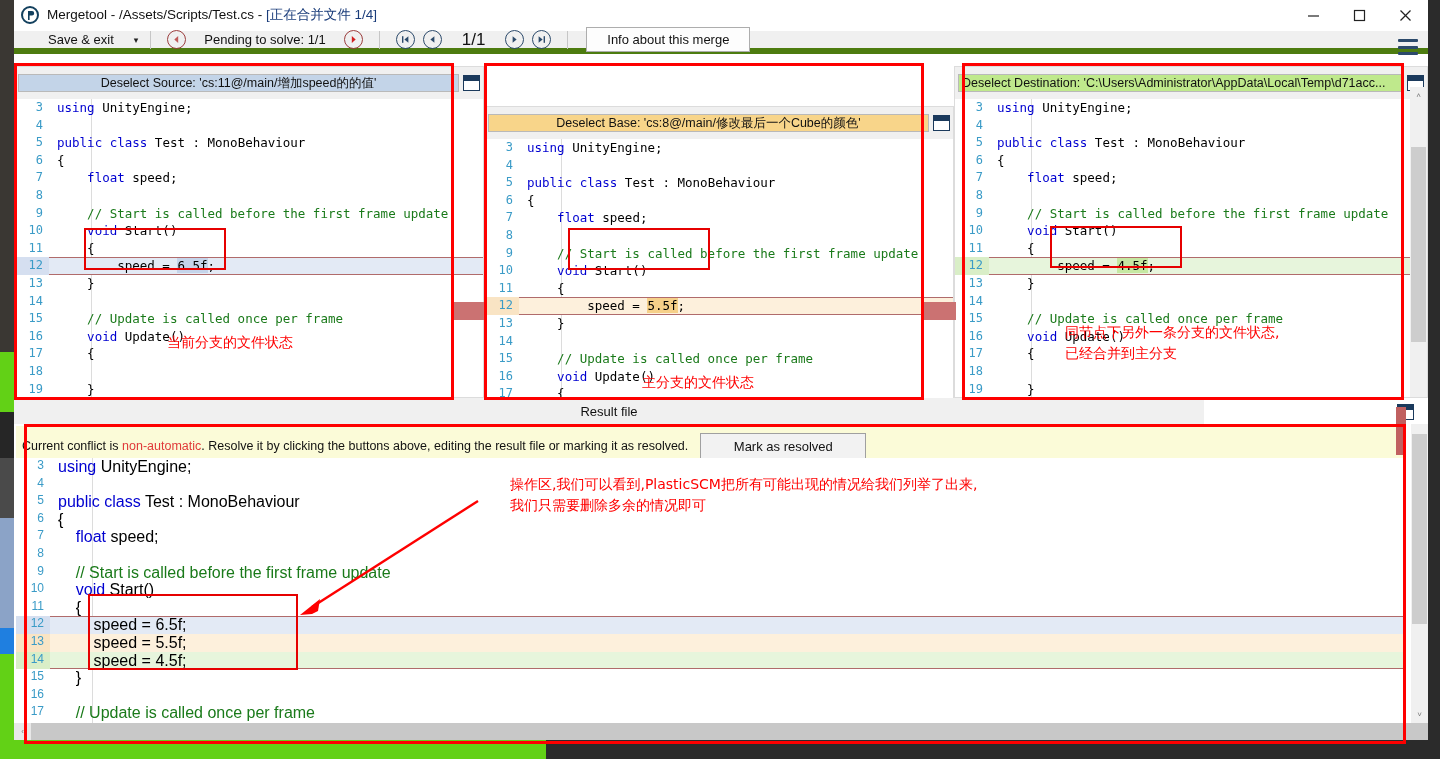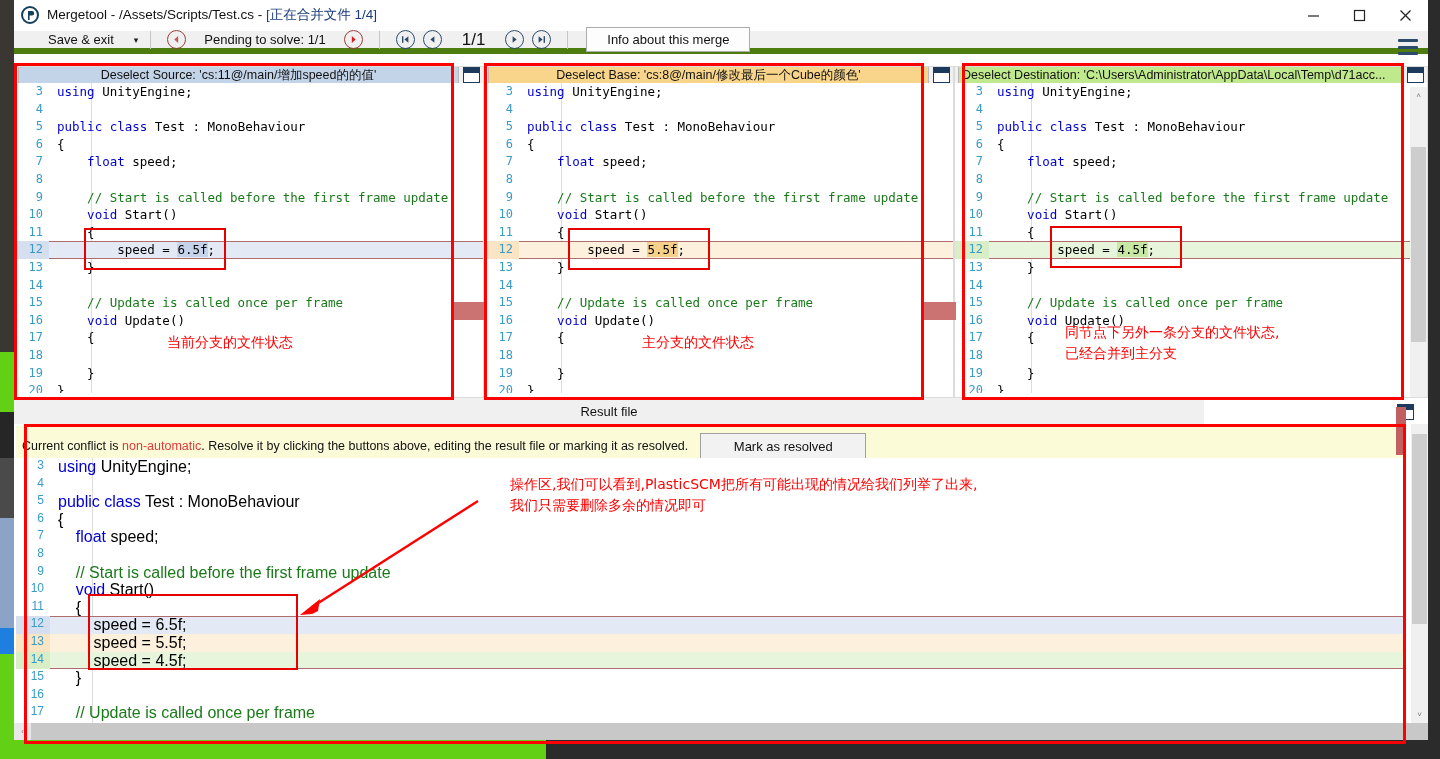--- a/index.html
+++ b/index.html
@@ -117,21 +117,21 @@
   
   .panes {
     position: absolute; left: 0; top: 66px; width: 1414px; height: 332px;
     display: flex; background: #ffffff;
   }
   .pane {
     position: relative; height: 332px; background: #ffffff; overflow: hidden;
     border: 1px solid #dcdcdc;
   }
   .pane-head {
-    height: 16px; display: flex; align-items: center;
+    height: 32px; display: flex; align-items: center;
     background: #f0f0f0; padding: 0 3px;
   }
   .pane-title {
     flex: 1; height: 18px; display: flex; align-items: center; justify-content: center;
     font-size: 12.5px; color: #111; white-space: nowrap; overflow: hidden;
     border: 1px solid #b9b9b9;
   }
   .pane-title.src  { background: #c3d4e8; }
   .pane-title.base { background: #f8d58a; }
   .pane-title.dest { background: #bfe98c; justify-content: flex-start; padding-left: 3px;}
@@ -361,21 +361,21 @@
             <div class="crow "><span class="gutter">15</span><span class="ctext"><span class="cm">    // Update is called once per frame</span></span></div>
             <div class="crow "><span class="gutter">16</span><span class="ctext">    <span class="kw">void</span> Update()</span></div>
             <div class="crow "><span class="gutter">17</span><span class="ctext">    {</span></div>
             <div class="crow "><span class="gutter">18</span><span class="ctext">&nbsp;</span></div>
             <div class="crow "><span class="gutter">19</span><span class="ctext">    }</span></div>
             <div class="crow "><span class="gutter">20</span><span class="ctext">}</span></div>
           </div>
         <div class="anno" style="left:152px; top:265px;"><span>当前分支的文件状态</span></div>
       </div>
 
-      <div class="pane" style="width:470px;">
+      <div class="pane" style="width:470px;margin-top:40px;">
         <div class="pane-head">
           <div class="pane-title base">Deselect Base: 'cs:8@/main/修改最后一个Cube的颜色'</div>
           <div class="pane-maxbtn"></div>
         </div>
         <div class="code" id="code-base">
             <div class="indent-guide" style="left:76px;"></div>
             <div class="crow "><span class="gutter">3</span><span class="ctext"><span class="kw">using</span> UnityEngine;</span></div>
             <div class="crow "><span class="gutter">4</span><span class="ctext">&nbsp;</span></div>
             <div class="crow "><span class="gutter">5</span><span class="ctext"><span class="kw">public</span> <span class="kw">class</span> Test : MonoBehaviour</span></div>
             <div class="crow "><span class="gutter">6</span><span class="ctext">{</span></div>

